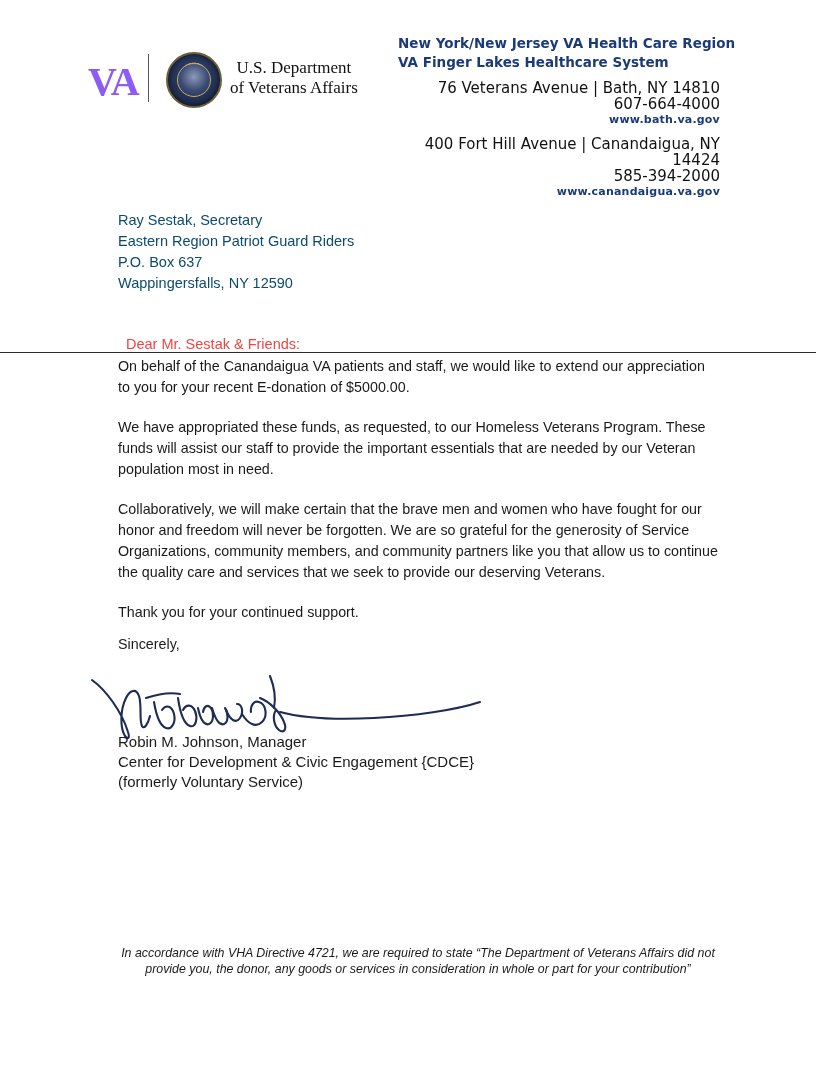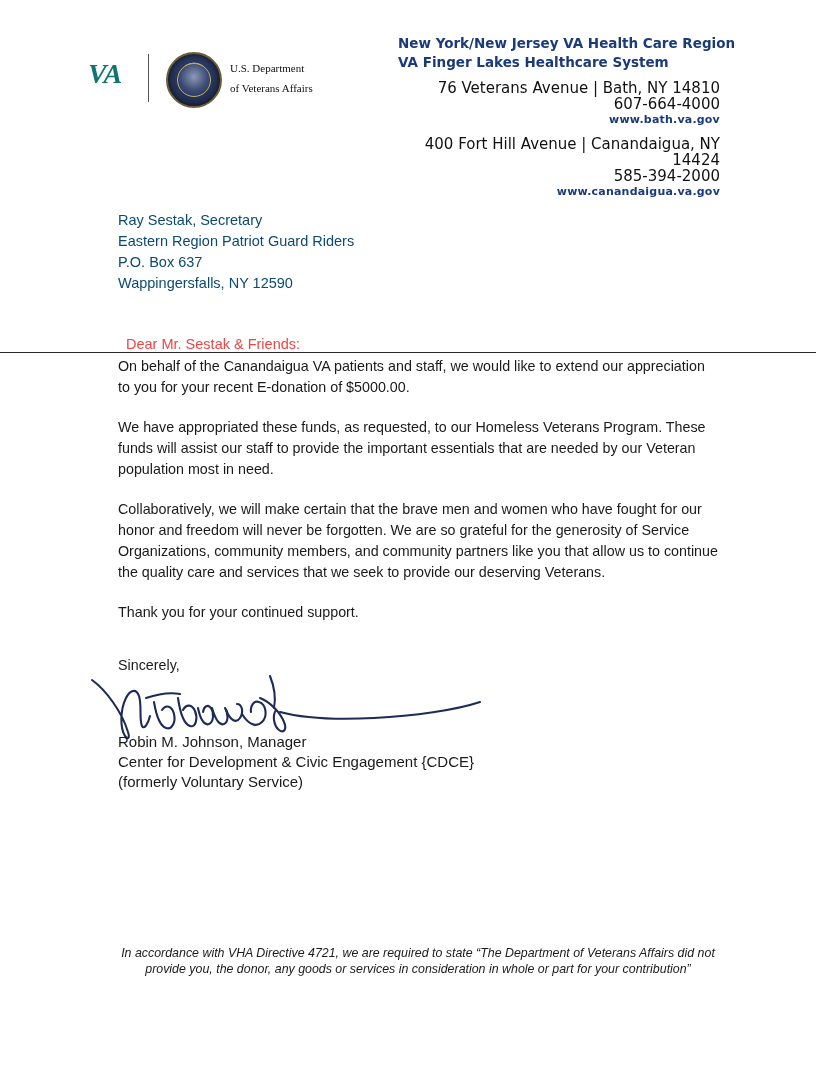--- a/index.html
+++ b/index.html
@@ -30,24 +30,23 @@
     width: 816px;
     height: 150px;
   }
 
   .va-logo {
     position: absolute;
     left: 88px;
     top: 30px;
     font-family: "Liberation Serif", serif;
     font-weight: bold;
-    font-size: 28px;
+    font-size: 40px;
     letter-spacing: -1px;
-    color: #0f766e;
-    font-style: italic;
+    color: #8b5cf6;
   }
 
   .logo-divider {
     position: absolute;
     left: 148px;
     top: 26px;
     width: 1px;
     height: 48px;
     background: #555;
   }
@@ -73,23 +72,24 @@
     border-radius: 50%;
     border: 1px solid #c3ad63;
     background: radial-gradient(circle at 50% 40%, #8d99b8 0%, #3c4b74 55%, #222f50 100%);
   }
 
   .dept-name {
     position: absolute;
     left: 230px;
     top: 30px;
     font-family: "Liberation Serif", serif;
-    font-size: 11px;
+    font-size: 17px;
     line-height: 20px;
     color: #111;
+    text-align: center;
   }
 
   .network-block {
     position: absolute;
     left: 398px;
     top: 6px;
     width: 330px;
   }
   .network-title {
     font-family: "DejaVu Sans", sans-serif;
@@ -162,21 +162,20 @@
     line-height: 21px;
     color: #1a1a1a;
   }
 
   .sincerely {
     position: absolute;
     left: 118px;
     top: 636px;
     font-size: 14.3px;
     color: #1a1a1a;
-    margin-top: 21px;
   }
 
   .signature {
     position: absolute;
     left: 84px;
     top: 668px;
     width: 420px;
     height: 78px;
     pointer-events: none;
   }

